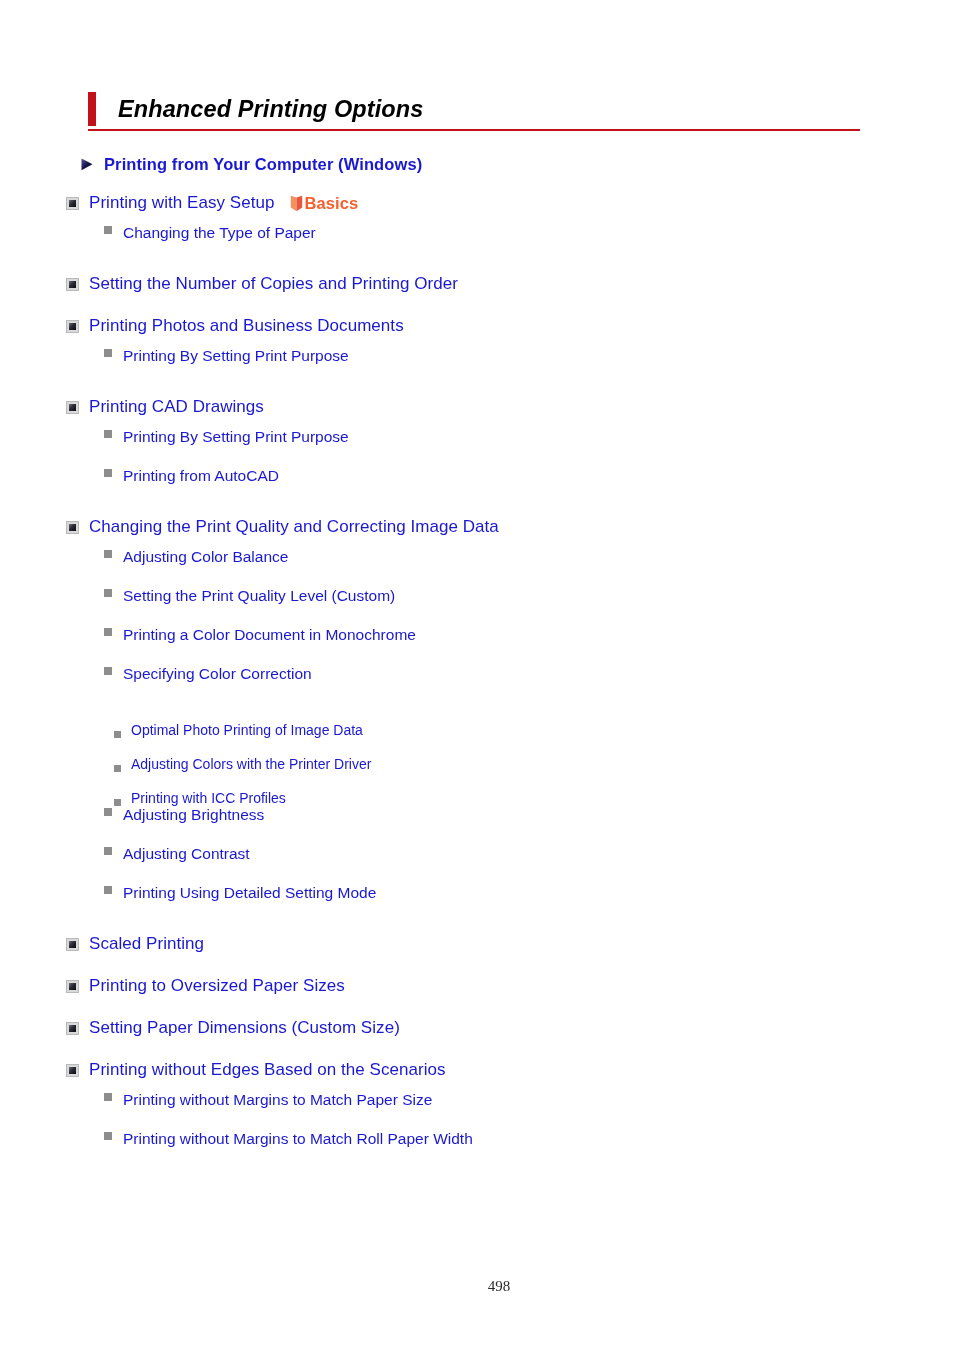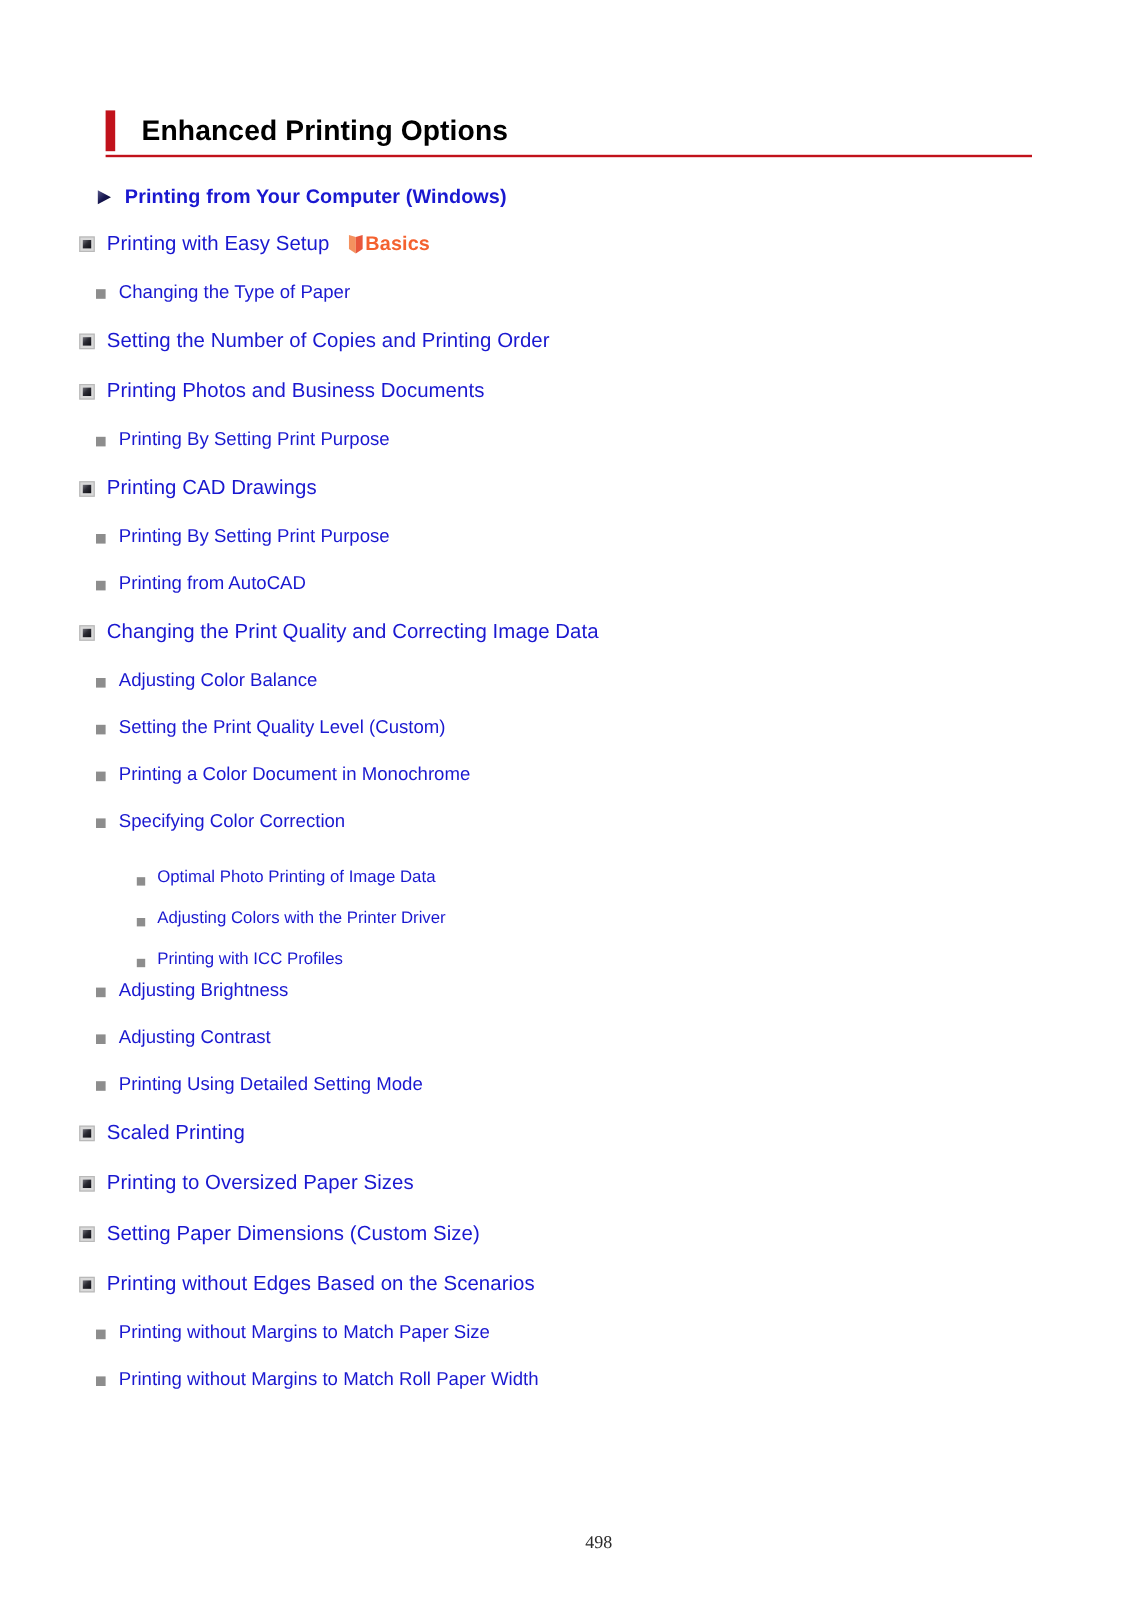--- a/index.html
+++ b/index.html
@@ -25,20 +25,21 @@
   
   .title-block {
     position: absolute;
     left: 88px;
     top: 92px;
     width: 772px;
   }
   .title-row {
     display: flex;
     align-items: flex-start;
+    font-style: italic;
   }
   .title-bar {
     width: 8px;
     background: #c1121b;
     flex: 0 0 8px;
     min-height: 34px;
   }
   .title-text {
     font-size: 23.5px;
     font-weight: bold;
@@ -132,23 +133,23 @@
     background: linear-gradient(135deg, #6f6f77 0%, #2b2b33 45%, #0b0b11 100%);
   }
   .lvl2 .label {
     font-size: 17px;
     color: #1a18d0;
     letter-spacing: 0.05px;
   }
 
   
   .lvl3 {
-    padding-left: 80px;
+    padding-left: 104px;
     height: 39px;
-    align-items: center;
+    align-items: flex-start;
   }
   .lvl3 .bullet {
     width: 8px;
     height: 8px;
     margin-right: 11px;
     margin-top: 2px;
   }
   .sq-gray {
     display: block;
     width: 8px;

